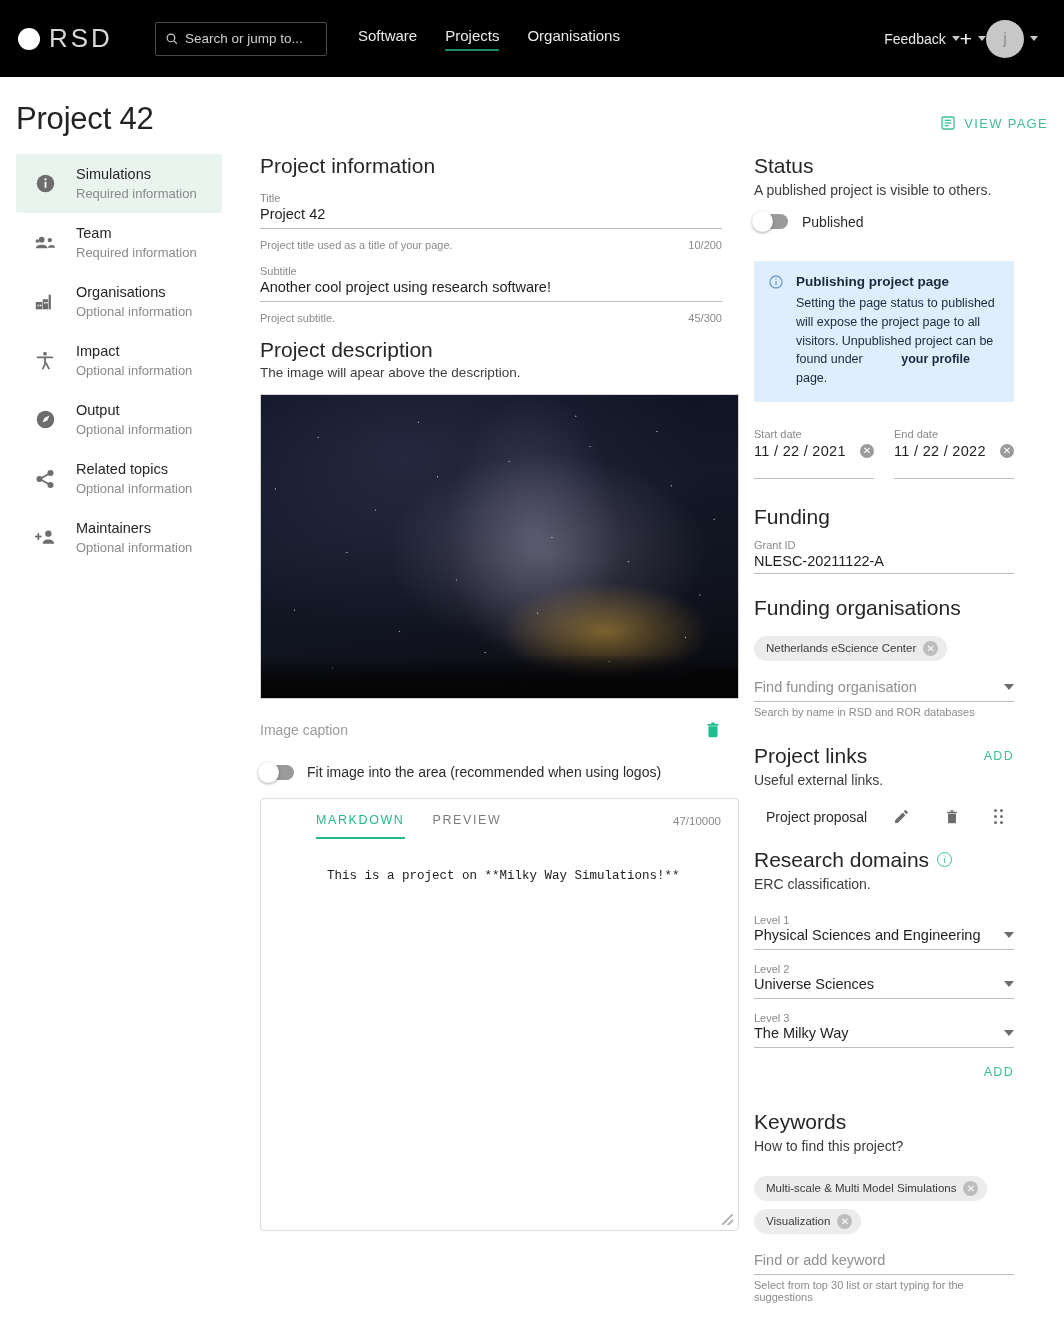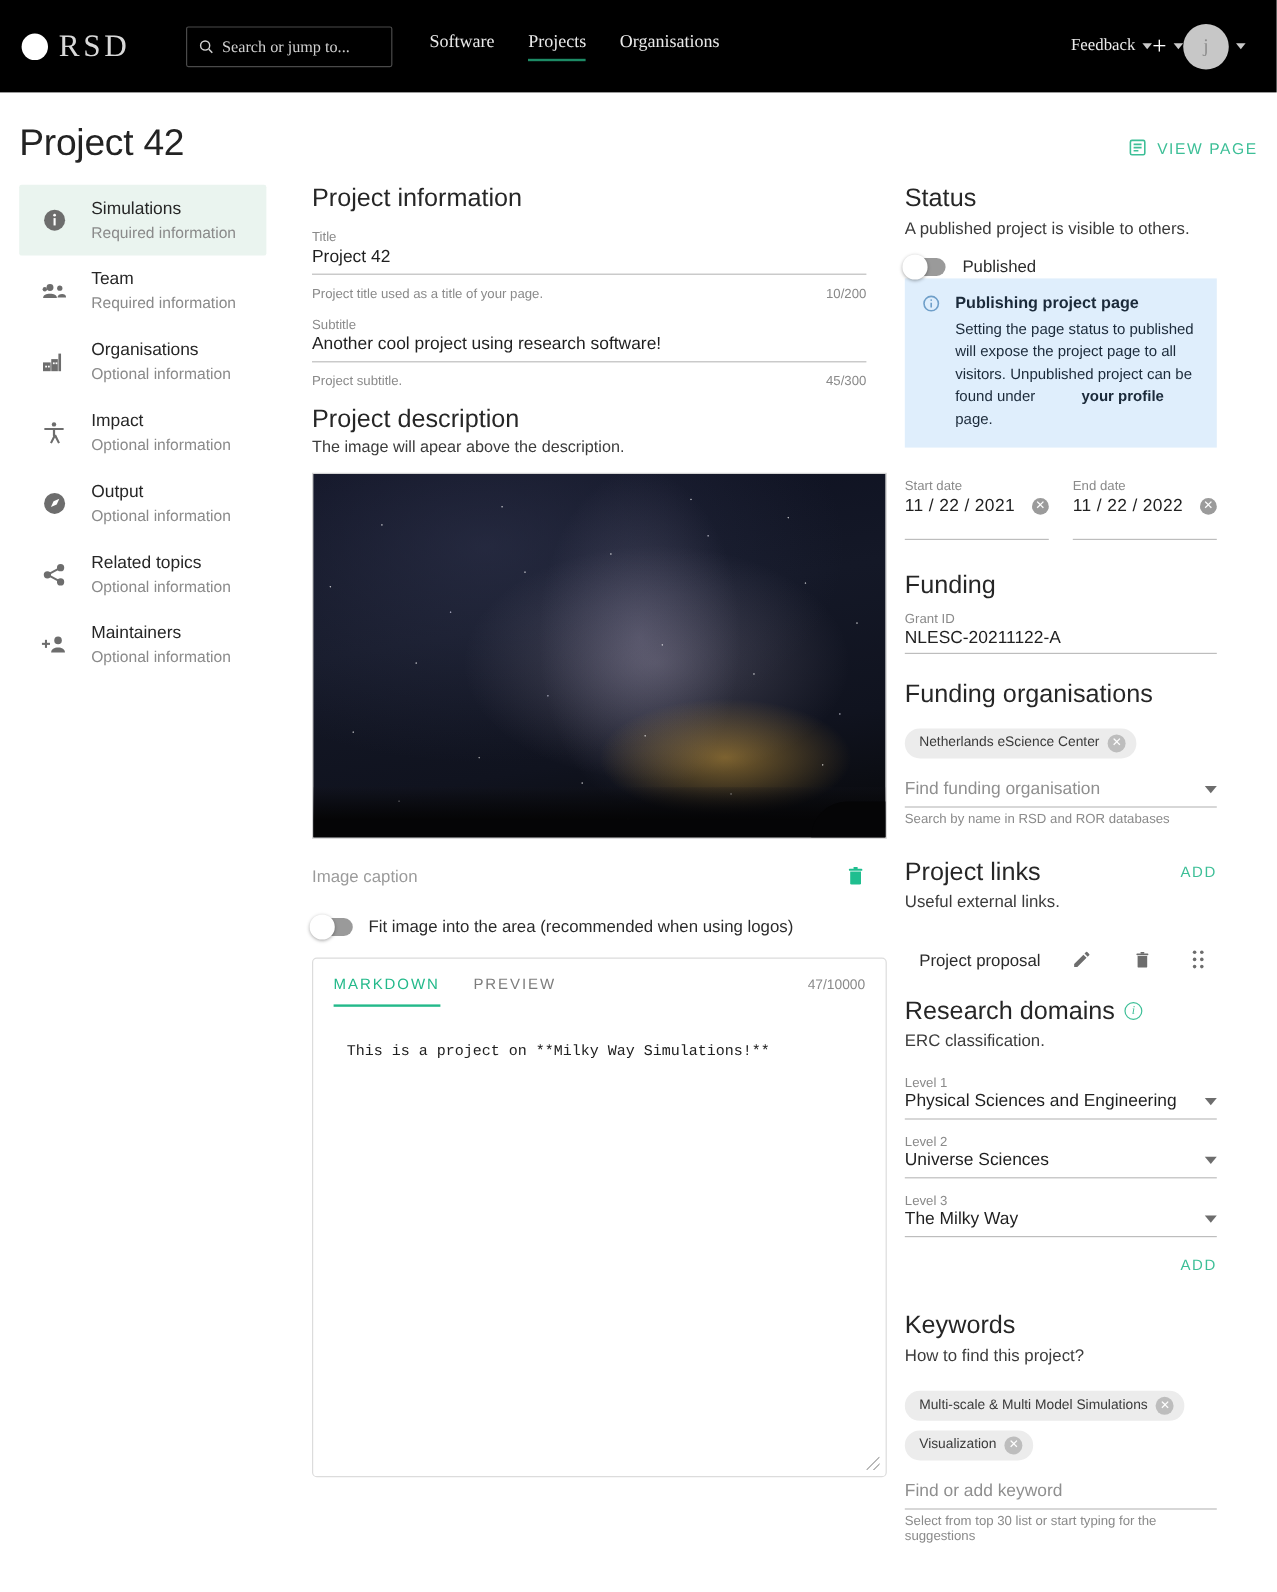--- a/index.html
+++ b/index.html
@@ -13,21 +13,20 @@
   }
 
   
   .topbar {
     height: 77px;
     background: #000000;
     display: flex;
     align-items: center;
     padding: 0 18px;
     position: relative;
-    font-family: Liberation Serif, serif;
   }
   .brand { display: flex; align-items: center; gap: 9px; width: 120px; }
   .brand-dot {
     width: 22px; height: 22px; border-radius: 50%;
     background: #ffffff; display: block;
   }
   .brand-text {
     color: #d8d8d8; font-size: 26px; letter-spacing: 3px; font-weight: 400;
   }
   .searchbox {
@@ -177,21 +176,21 @@
     position:absolute; left:-2px; top:-3px;
     width: 21px; height: 21px; border-radius: 50%;
     background:#fff; box-shadow: 0 1px 3px rgba(0,0,0,.35);
   }
   .toggle-label { font-size: 14px; color:#2b2b2b; }
 
   .md-card {
     margin-top: 18px;
     width: 479px; height: 433px;
     border: 1px solid #dcdcdc; border-radius: 4px;
-    position: relative; background:#fff;
+    position: relative; background:#fff;padding-left:38px;
   }
   .md-tabs {
     display:flex; align-items:center;
     padding: 14px 17px 0 17px; gap: 28px;
   }
   .md-tab {
     font-size: 12.5px; letter-spacing: 1.6px; color:#7d7d7d;
     padding-bottom: 10px; border-bottom: 2px solid transparent; cursor:pointer;
   }
   .md-tab.active { color:#23b98a; border-bottom-color:#23b98a; }
@@ -207,21 +206,21 @@
       linear-gradient(135deg, transparent 0 45%, #b9b9b9 45% 55%, transparent 55% 100%),
       linear-gradient(135deg, transparent 0 72%, #b9b9b9 72% 82%, transparent 82% 100%);
   }
 
   
   .r-h2 { font-size: 21px; font-weight:400; color:#262626; margin:0 0 4px 0; display:flex; align-items:center; gap:8px; }
   .r-h2.withadd { justify-content: space-between; }
   .r-sub { font-size: 14px; color:#3c3c3c; margin-bottom: 16px; }
   .addlink { color:#3dbf97; font-size:12.5px; letter-spacing:1.3px; cursor:pointer; }
 
-  .pub-toggle-row { display:flex; align-items:center; gap:14px; margin-bottom: 2px; }
+  .pub-toggle-row { display:flex; gap:14px; margin-bottom: 31px; }
 
   .info-box {
     background:#dfeefc; padding: 13px 14px 14px 14px;
     display:flex; gap:12px; margin-bottom: 26px;
   }
   .info-box .title { font-size: 13.5px; font-weight: bold; color:#1b2a3a; margin-bottom: 5px; }
   .info-box .body  { font-size: 12.5px; color:#1b2a3a; line-height:1.5; }
   .info-box .body b { font-weight: bold; margin-left: 35px; }
 
   .date-row { display:flex; gap: 20px; margin-bottom: 26px; }
@@ -572,21 +571,21 @@
         <span class="select-ph">Find funding organisation</span>
         <span class="dd-caret"></span>
       </div>
     </div>
     <div class="hint" style="margin-bottom:26px">Search by name in RSD and ROR databases</div>
 
     <div class="r-h2 withadd">
       <span>Project links</span>
       <span class="addlink">ADD</span>
     </div>
-    <div class="r-sub" style="margin-bottom:24px">Useful external links.</div>
+    <div class="r-sub" style="margin-bottom:12px">Useful external links.</div>
 
     <div class="link-row">
       <span class="name">Project proposal</span>
       <span class="acts">
         <span class="icon-btn">
           <svg width="17" height="17" viewBox="0 0 24 24" fill="#6d6d6d">
               <path d="M3 17.3V21h3.7L17.6 10.1l-3.7-3.7zM20.7 7a1 1 0 0 0 0-1.4l-2.3-2.3a1 1 0 0 0-1.4 0l-1.8 1.8 3.7 3.7z"></path>
             </svg>
         </span>
         <span class="icon-btn">

